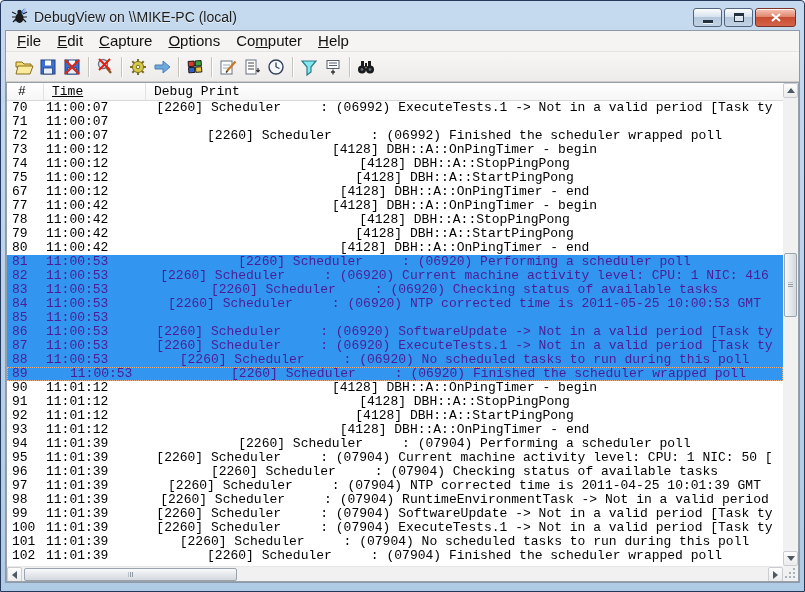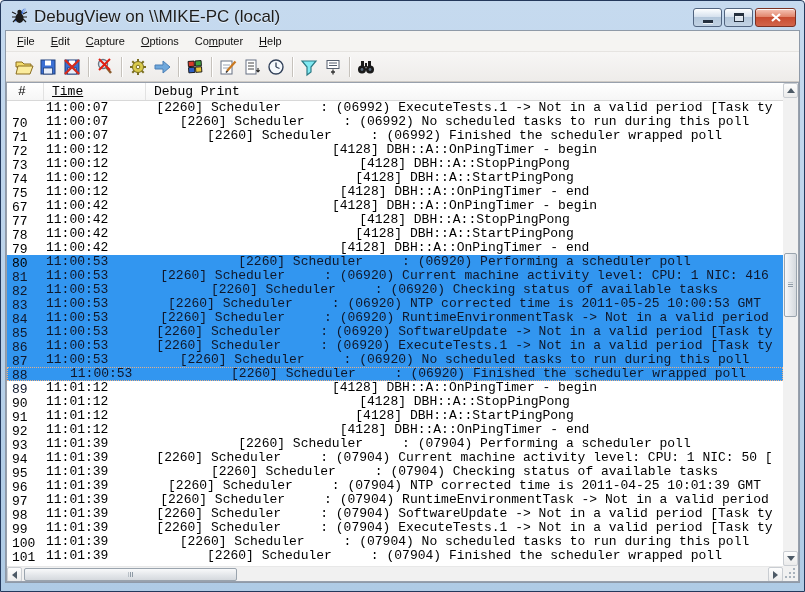--- a/index.html
+++ b/index.html
@@ -9,57 +9,57 @@
   .window {
     position:relative; width:805px; height:592px;
     background:linear-gradient(#C6DAEF,#AFCBE5);
     border:1px solid #24395C; border-radius:4px 4px 0 0;
     padding:0 4px 5px 4px;
     overflow:hidden;
   }
   
   .titlebar { height:29px; display:flex; align-items:center; padding:2px 4px 0 6px; }
   .app-icon { width:17px; height:17px; margin-right:6px; flex:0 0 auto; }
-  .title { font-size:17px; color:#1c1c1c; white-space:pre; text-shadow:0 1px 0 rgba(255,255,255,.6); }
+  .title { font-size:14px; color:#1c1c1c; white-space:pre; text-shadow:0 1px 0 rgba(255,255,255,.6); }
   .caption-buttons { margin-left:auto; display:flex; gap:2px; align-self:flex-start; margin-top:5px; }
   .cap-btn { width:29px; height:19px; border:1px solid #51647F; border-radius:3px;
     background:linear-gradient(#FDFEFF,#D7E2EE 45%,#B4C7DB 50%,#C2D3E4);
     box-shadow:inset 0 1px 0 rgba(255,255,255,.9);
     display:flex; align-items:center; justify-content:center; }
   .cap-btn.close { width:41px; border-color:#7C3224;
     background:linear-gradient(#F6C6B8,#E2876E 45%,#C84C31 50%,#D2654B); }
   .glyph-min { width:10px; height:3px; background:#25313F; transform:translateY(4px); box-shadow:0 1px 0 rgba(255,255,255,.7); }
   .glyph-max { width:10px; height:9px; border:1px solid #25313F; border-top-width:3px; background:rgba(255,255,255,.5); }
 
   
   .client { height:553px; display:flex; flex-direction:column; background:#F2F1EF; border:1px solid #8F9AA8; }
-  .menubar { height:21px; display:flex; align-items:center; padding-left:3px; background:#F5F4F2; border-bottom:1px solid #E6E4E1; font-size:11px; color:#111; }
+  .menubar { height:21px; display:flex; align-items:center; padding-left:3px; background:#F5F4F2; border-bottom:1px solid #E6E4E1; font-size:15px; color:#111; }
   .menu-item { padding:0 8px; height:20px; line-height:20px; }
   .menu-item u { text-decoration:underline; }
 
   .toolbar { height:30px; display:flex; align-items:center; padding-left:6px; background:linear-gradient(#F7F6F5,#EEECEA); border-bottom:1px solid #CFCBC6; }
   .tb-btn { width:24px; height:24px; display:flex; align-items:center; justify-content:center; }
   .tb-sep { width:1px; height:20px; background:#C6C2BC; box-shadow:1px 0 0 #FFFFFF; margin:0 4px; }
 
   
   .list { position:relative; flex:1; background:#FFFFFF; border:1px solid #98A0AC; overflow:hidden;
     font-family:"Liberation Mono","DejaVu Sans Mono",monospace; font-size:13px; color:#000; }
   .header { position:absolute; top:0; left:0; right:15px; height:18px; display:flex;
     background:linear-gradient(#FFFFFF,#F6F6F6); border-bottom:1px solid #D8D8D8; }
   .h-cell { height:100%; line-height:17px; white-space:pre; }
   .h-num  { width:37px; padding-left:11px; border-right:1px solid #E2E2E2; }
   .h-time { width:102px; padding-left:8px; border-right:1px solid #E2E2E2;text-decoration:underline; }
   .h-text { flex:1; padding-left:8px; }
 
   .rows { position:absolute; top:18px; left:0; right:15px; bottom:15px; overflow:hidden; }
   .row { height:14px; line-height:14px; display:flex; white-space:pre; }
-  .c-num  { width:37px; padding-left:5px; flex:0 0 auto;margin-top:16px; }
+  .c-num  { width:37px; padding-left:5px; flex:0 0 auto; }
   .c-time { width:102px; padding-left:2px; flex:0 0 auto; }
   .c-text { flex:1; overflow:hidden;text-align:center; }
-  .row.sel { background:var(--sel); color:#0f172a; }
+  .row.sel { background:var(--sel); color:#4c1d95; }
   .row.focused { outline:1px dotted #E8B086; outline-offset:-1px;gap:24px; }
 
   
   .vscroll { position:absolute; top:0; right:0; width:15px; bottom:15px; background:#F1F1F1; }
   .hscroll { position:absolute; left:0; right:15px; bottom:0; height:15px; background:#F1F1F1; border-top:1px solid #E8E8E8; }
   .sb-btn { position:absolute; background:linear-gradient(#FDFDFD,#EBEBEB); border:1px solid #C9CDD2; border-radius:2px;
     display:flex; align-items:center; justify-content:center; }
   .vscroll .sb-btn { left:0; width:15px; height:15px; }
   .vscroll .up { top:0; } .vscroll .down { bottom:0; }
   .hscroll .sb-btn { top:0; height:15px; width:15px; }
@@ -246,21 +246,21 @@
         <div class="h-cell h-num">#</div>
         <div class="h-cell h-time">Time</div>
         <div class="h-cell h-text">Debug Print</div>
       </div>
 
       <div class="rows">
           <div class="row">
     <span class="c-num">70</span><span class="c-time">11:00:07</span><span class="c-text">[2260] Scheduler     : (06992) ExecuteTests.1 -&gt; Not in a valid period [Task ty</span>
   </div>
           <div class="row">
-    <span class="c-num">71</span><span class="c-time">11:00:07</span><span class="c-text">[2260] Scheduler     : (06992) No scheduled tasks to run during this poll</span>
+    <span class="c-num">71</span><span class="c-time">11:00:07</span>
   </div>
           <div class="row">
     <span class="c-num">72</span><span class="c-time">11:00:07</span><span class="c-text">[2260] Scheduler     : (06992) Finished the scheduler wrapped poll</span>
   </div>
           <div class="row">
     <span class="c-num">73</span><span class="c-time">11:00:12</span><span class="c-text">[4128] DBH::A::OnPingTimer - begin</span>
   </div>
           <div class="row">
     <span class="c-num">74</span><span class="c-time">11:00:12</span><span class="c-text">[4128] DBH::A::StopPingPong</span>
   </div>
@@ -288,21 +288,21 @@
           <div class="row sel">
     <span class="c-num">82</span><span class="c-time">11:00:53</span><span class="c-text">[2260] Scheduler     : (06920) Current machine activity level: CPU: 1 NIC: 416</span>
   </div>
           <div class="row sel">
     <span class="c-num">83</span><span class="c-time">11:00:53</span><span class="c-text">[2260] Scheduler     : (06920) Checking status of available tasks</span>
   </div>
           <div class="row sel">
     <span class="c-num">84</span><span class="c-time">11:00:53</span><span class="c-text">[2260] Scheduler     : (06920) NTP corrected time is 2011-05-25 10:00:53 GMT</span>
   </div>
           <div class="row sel">
-    <span class="c-num">85</span><span class="c-time">11:00:53</span><span class="c-text">[2260] Scheduler     : (06920) RuntimeEnvironmentTask -&gt; Not in a valid period</span>
+    <span class="c-num">85</span><span class="c-time">11:00:53</span>
   </div>
           <div class="row sel">
     <span class="c-num">86</span><span class="c-time">11:00:53</span><span class="c-text">[2260] Scheduler     : (06920) SoftwareUpdate -&gt; Not in a valid period [Task ty</span>
   </div>
           <div class="row sel">
     <span class="c-num">87</span><span class="c-time">11:00:53</span><span class="c-text">[2260] Scheduler     : (06920) ExecuteTests.1 -&gt; Not in a valid period [Task ty</span>
   </div>
           <div class="row sel">
     <span class="c-num">88</span><span class="c-time">11:00:53</span><span class="c-text">[2260] Scheduler     : (06920) No scheduled tasks to run during this poll</span>
   </div>

